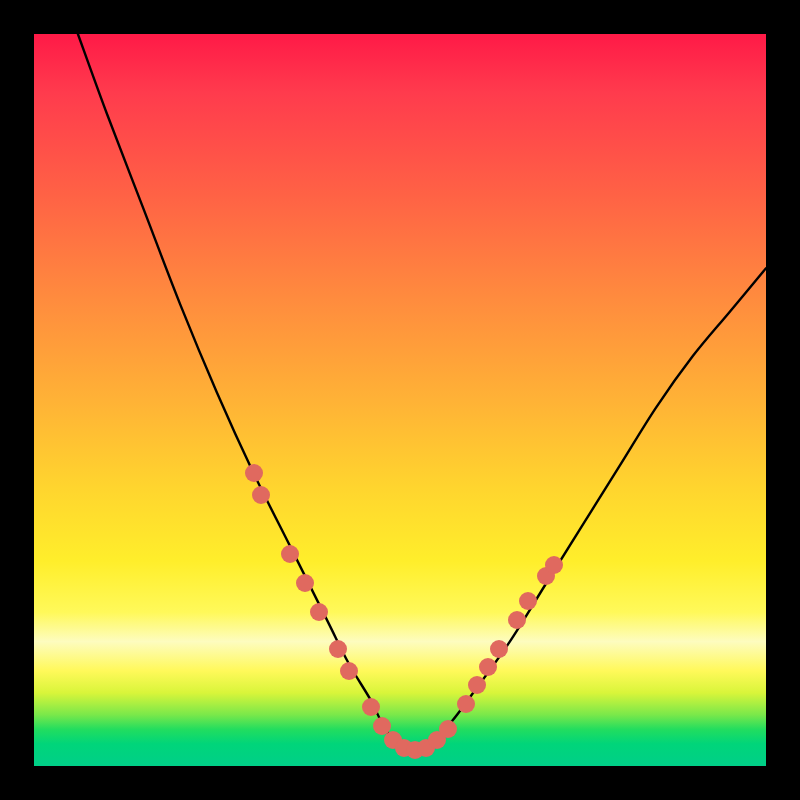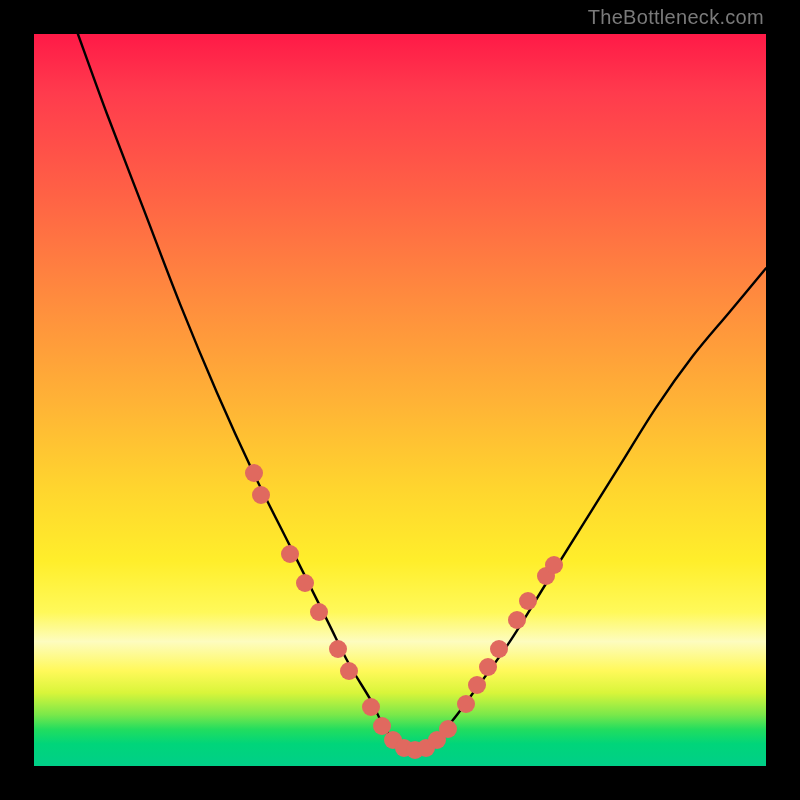--- a/index.html
+++ b/index.html
@@ -104,14 +104,13 @@
         <div class="marker" style="left: 431.88px; top: 669.78px;"></div>
         <div class="marker" style="left: 442.86px; top: 651.48px;"></div>
         <div class="marker" style="left: 453.84px; top: 633.18px;"></div>
         <div class="marker" style="left: 464.82px; top: 614.88px;"></div>
         <div class="marker" style="left: 483.12px; top: 585.6px;"></div>
         <div class="marker" style="left: 494.1px; top: 567.3px;"></div>
         <div class="marker" style="left: 512.4px; top: 541.68px;"></div>
         <div class="marker" style="left: 519.72px; top: 530.7px;"></div>
       </div>
   </div>
-  <div class="attribution">TheBottleneck.com</div>
 </div>
 
 </body></html>

